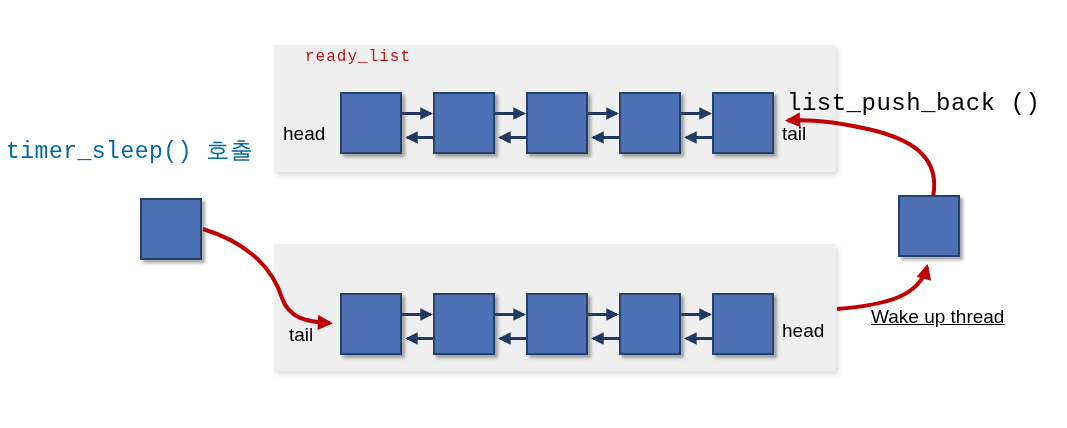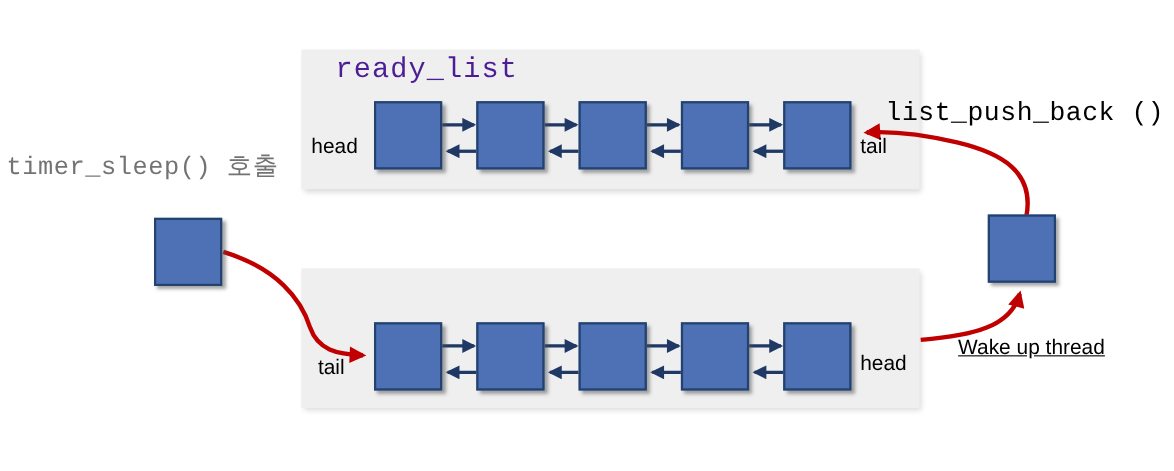--- a/index.html
+++ b/index.html
@@ -7,36 +7,36 @@
     position:relative; width:1067px; height:428px; background:#ffffff;
     overflow:hidden; font-family:"Liberation Sans", sans-serif;
   }
   .panel {
     position:absolute; background:#EFEFEF;
     box-shadow:2px 3px 5px rgba(0,0,0,0.15);
   }
   .panel-title {
     position:absolute;
     font-family:"Liberation Mono","DejaVu Sans Mono",monospace;
-    font-size:26px; letter-spacing:1px; color:#4c1d95; white-space:nowrap;
+    font-size:16px; letter-spacing:1px; color:#b91c1c; white-space:nowrap;
   }
   .node {
     position:absolute; width:62px; height:62px;
     background:#4E71B5; border:2px solid #24426E; box-sizing:border-box;
     box-shadow:3px 3px 3px rgba(80,80,80,0.5);
   }
   .lbl {
     position:absolute; font-size:19px; color:#000000; white-space:nowrap;
     line-height:1.15;
   }
   .mono {
     font-family:"Liberation Mono","DejaVu Sans Mono",monospace;
     font-size:24px; letter-spacing:0.5px;
   }
-  .red { color:#737373; }
+  .red { color:#0369a1; }
   svg.arrow-layer {
     position:absolute; left:0; top:0; width:1067px; height:428px;
     pointer-events:none;
   }
 </style>
 </head>
 <body>
 
 <div class="canvas">
 
@@ -98,16 +98,16 @@
   <div class="node" style="left:340px; top:293px;"></div>
   <div class="node" style="left:433px; top:293px;"></div>
   <div class="node" style="left:526px; top:293px;"></div>
   <div class="node" style="left:619px; top:293px;"></div>
   <div class="node" style="left:712px; top:293px;"></div>
 
   <div class="node" style="left:140px; top:198px;"></div>
   <div class="node" style="left:898px; top:195px;"></div>
 
   <div class="lbl mono red" style="left:6px; top:139px; font-size:23px;">timer_sleep() 호출</div>
-  <div class="lbl mono" style="left:805px; top:90px;">list_push_back ()</div>
+  <div class="lbl mono" style="left:787px; top:90px;">list_push_back ()</div>
   <div class="lbl" style="left:871px; top:306px;text-decoration:underline;">Wake up thread</div>
 
 </div>
 
 </body></html>

